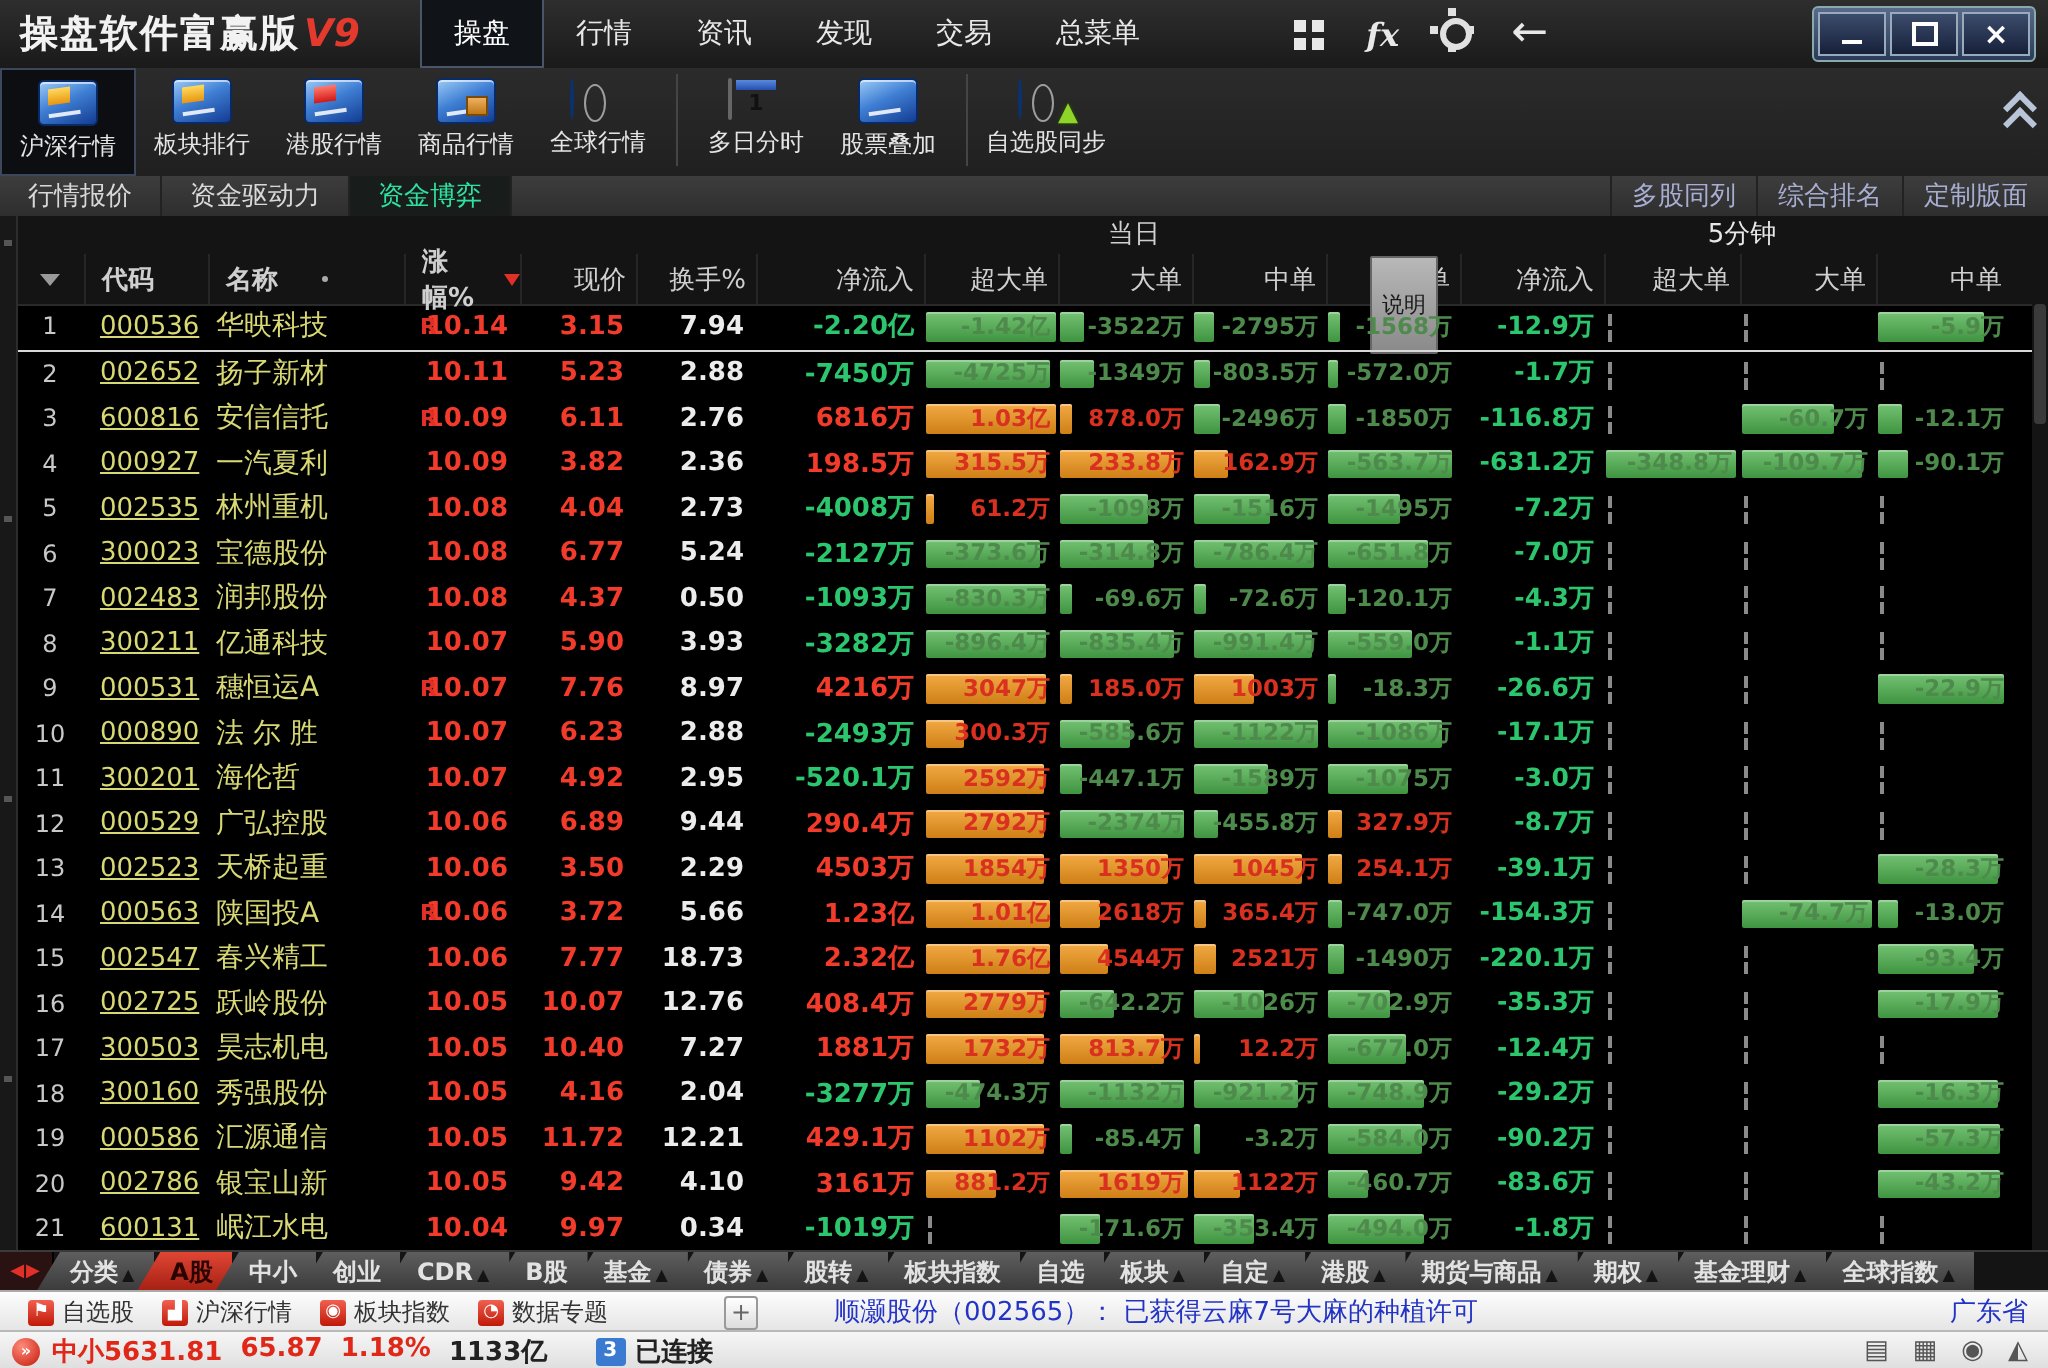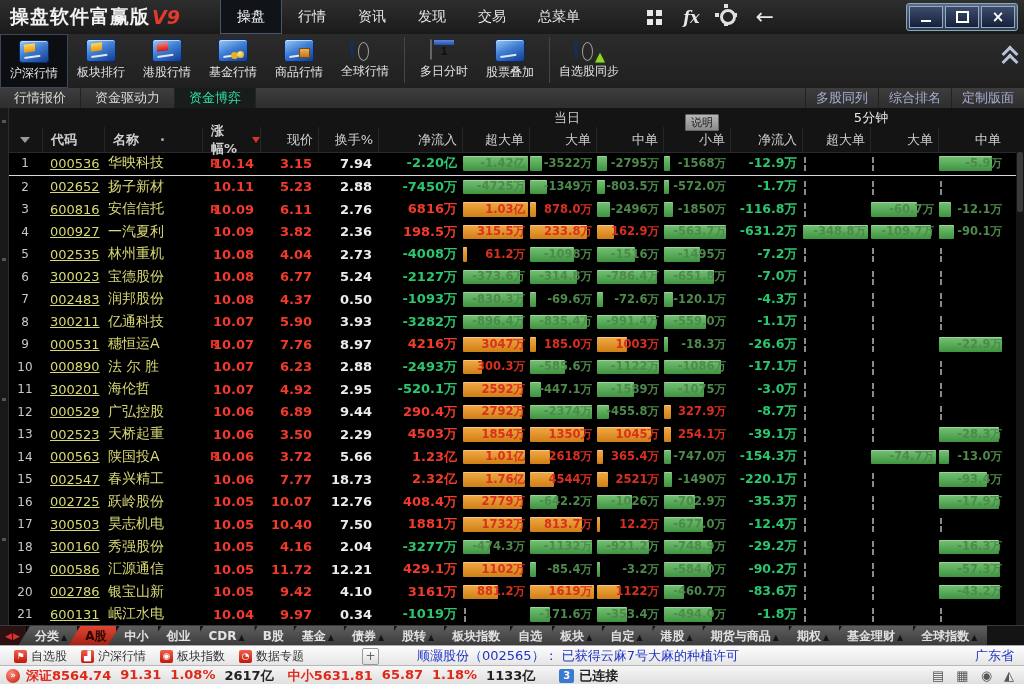--- a/index.html
+++ b/index.html
@@ -3,21 +3,21 @@
 <meta charset="utf-8">
 <style>
   html,body{margin:0;padding:0;background:#000;}
   body{width:1024px;height:684px;position:relative;overflow:hidden;
        font-family:"DejaVu Sans","Liberation Sans",sans-serif;-webkit-font-smoothing:antialiased;}
   .abs{position:absolute;}
   
   #titlebar{left:0;top:0;width:1024px;height:34px;background:linear-gradient(#2e2e2e,#1a1a1a);border-bottom:1px solid #000;display:flex;align-items:center;}
   .app-title{font-size:19px;font-weight:bold;color:#f2f2f2;margin-left:10px;letter-spacing:1px;}
   .app-ver{color:#e43a2e;font-weight:bold;font-size:19px;font-style:italic;margin-left:2px;}
-  #menu{display:flex;margin-left:40px;height:34px;align-items:stretch;}
+  #menu{display:flex;margin-left:30px;height:34px;align-items:stretch;}
   .menu-item{color:#e8e8e8;font-size:14px;padding:0 16px;display:flex;align-items:center;cursor:default;}
   .menu-item.active{background:#101418;border:1px solid #4a5568;border-top:none;color:#fff;}
   #tb-icons{position:absolute;right:250px;top:0;height:34px;display:flex;align-items:center;gap:20px;}
   .grid-ic{width:6px;height:6px;background:#e8e8e8;box-shadow:9px 0 0 #e8e8e8,0 9px 0 #e8e8e8,9px 9px 0 #e8e8e8;margin:-8px 10px 0 0;}
   .fx-ic{color:#e8e8e8;font-style:italic;font-weight:bold;font-size:16px;font-family:"DejaVu Serif",serif;}
   .gear-ic{width:10px;height:10px;border:3px solid #e0e0e0;border-radius:50%;position:relative;}
   .gear-ic::after{content:"";position:absolute;left:1px;top:-8px;width:4px;height:4px;background:#e0e0e0;
      box-shadow:0 18px 0 #e0e0e0,-9px 9px 0 #e0e0e0,9px 9px 0 #e0e0e0;}
   .back-ic{color:#e8e8e8;font-size:22px;line-height:20px;}
   #winbtns{position:absolute;right:6px;top:3px;display:flex;gap:2px;background:linear-gradient(#5a6a8a,#2a3a5a);padding:2px;border:1px solid #8aa;border-radius:3px;}
@@ -62,21 +62,21 @@
   .c7{width:84px;}.c8,.c9,.c10,.c11{width:67px;}.c12{width:72px;}.c13,.c14,.c15{width:68px;}
   .ha-l{justify-content:flex-start;padding-left:8px;font-weight:bold;}
   .ha-r{justify-content:flex-end;padding-right:5px;}
   .ha-c{justify-content:center;}
   .sort-desc{width:0;height:0;border-left:4px solid transparent;border-right:4px solid transparent;border-top:6px solid #e03028;margin-left:2px;}
   .name-dot{width:3px;height:3px;border-radius:50%;background:#aaa;margin-left:22px;}
   .dd-tri{width:0;height:0;border-left:5px solid transparent;border-right:5px solid transparent;border-top:6px solid #9a9a9a;}
   .group-label{position:absolute;top:0;line-height:19px;}
   #g-day{left:383px;width:352px;text-align:center;}
   #g-m5{left:726px;width:274px;text-align:center;color:#e8e8e8;}
-  #note-btn{position:absolute;left:677px;top:6px;background:linear-gradient(#b8b8b8,#8a8a8a);color:#1a1a1a;font-size:11px;padding:0 5px;line-height:15px;border:1px solid #666;border-radius:1px;}
+  #note-btn{position:absolute;left:677px;top:20px;background:linear-gradient(#b8b8b8,#8a8a8a);color:#1a1a1a;font-size:11px;padding:16px 5px;line-height:15px;border:1px solid #666;border-radius:1px;}
   #tbody{left:8px;top:152px;width:1008px;height:473px;}
   .trow{display:flex;height:22.5px;align-items:stretch;position:relative;}
   .trow.sel{border-bottom:1px solid #d8d8d8;}
   .td{display:flex;align-items:center;box-sizing:border-box;overflow:hidden;white-space:nowrap;}
   .v-num{justify-content:center;color:#c8c8c8;font-size:12px;}
   .v-code{padding-left:8px;color:#d8d874;font-size:13px;text-decoration:underline;}
   .v-name{padding-left:4px;color:#d8d874;font-size:14px;}
   .v-chg{justify-content:flex-end;padding-right:6px;color:#f23b2b;font-weight:bold;font-size:13px;position:relative;}
   .rflag{position:absolute;left:8px;color:#e03028;font-size:11px;font-weight:bold;}
   .v-price{justify-content:flex-end;padding-right:6px;color:#f23b2b;font-weight:bold;font-size:13px;}
@@ -160,24 +160,20 @@
     </div>
     <div class="tool-item">
       <span class="tb-icon ic-screen flag-y"></span>
       <span class="tool-label">板块排行</span>
     </div>
     <div class="tool-item">
       <span class="tb-icon ic-screen flag-r"></span>
       <span class="tool-label">港股行情</span>
     </div>
     <div class="tool-item">
-      <span class="tb-icon ic-screen coin"></span>
-      <span class="tool-label">基金行情</span>
-    </div>
-    <div class="tool-item">
       <span class="tb-icon ic-screen box-o"></span>
       <span class="tool-label">商品行情</span>
     </div>
     <div class="tool-item">
       <span class="tb-icon"><span class="ic-globe"></span></span>
       <span class="tool-label">全球行情</span>
     </div>
     <div class="tool-sep"></div>
     <div class="tool-item">
       <span class="tb-icon"><span class="ic-cal"></span><span class="cal-num">1</span></span>
@@ -840,21 +836,21 @@
         <span class="fbar neg" style="width: 88%;"></span>
         <span class="bt neg">-17.9万</span>
       </div>
     </div>
     <div class="trow">
       <div class="td v-num c1">17</div>
       <div class="td v-code c2">300503</div>
       <div class="td v-name c3">昊志机电</div>
       <div class="td v-chg c4">10.05</div>
       <div class="td v-price c5">10.40</div>
-      <div class="td v-turn c6">7.50</div>
+      <div class="td v-turn c6">7.27</div>
       <div class="td v-net c7 t-pos">1881万</div>
       <div class="td barcell c8">
         <span class="fbar pos" style="width: 88%;"></span>
         <span class="bt pos">1732万</span>
       </div>
       <div class="td barcell c9">
         <span class="fbar pos" style="width: 78%;"></span>
         <span class="bt pos">813.7万</span>
       </div>
       <div class="td barcell c10">
@@ -1072,26 +1068,20 @@
     </span>
   <span class="plus-btn">+</span>
   <span id="news">顺灏股份（002565）： 已获得云麻7号大麻的种植许可</span>
   <span id="region">广东省</span>
 </div>
 
 <div class="abs" id="marketbar">
   <span class="mk-ic">»</span>
   <span id="mk-indices" style="display:flex">
       <span class="mk-seg">
-        <span class="mk-red">深证8564.74</span>
-        <span class="mk-red">91.31</span>
-        <span class="mk-red">1.08%</span>
-        <span class="mk-blk">2617亿</span>
-      </span>
-      <span class="mk-seg">
         <span class="mk-red">中小5631.81</span>
         <span class="mk-red">65.87</span>
         <span class="mk-red">1.18%</span>
         <span class="mk-blk">1133亿</span>
       </span>
     </span>
   <span class="conn-badge">3</span>
   <span class="conn-label">已连接</span>
   <span id="mk-icons">
     <span>▤</span>

